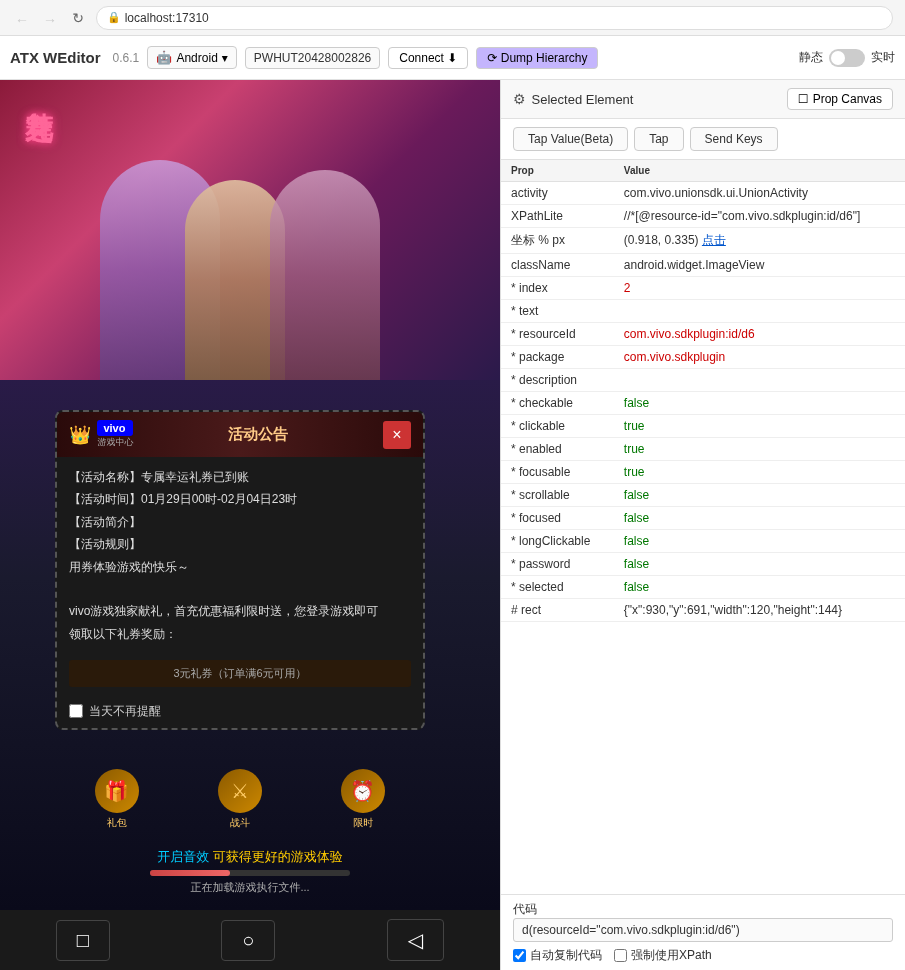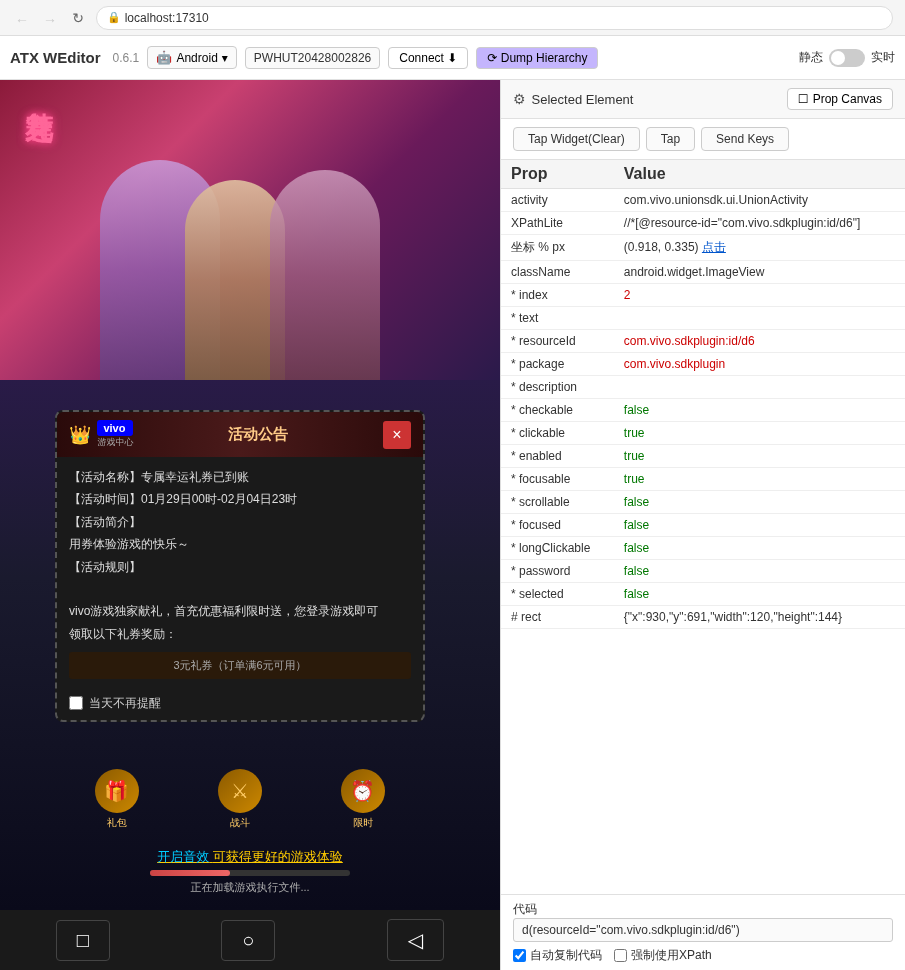--- a/index.html
+++ b/index.html
@@ -197,21 +197,21 @@
       padding: 10px 12px;
       color: #ddd;
       font-size: 12px;
       line-height: 1.7;
     }
     .popup-body .line { margin-bottom: 2px; }
     .popup-scroll-hint {
       background: #2a1a0a;
       border-radius: 3px;
       padding: 4px 8px;
-      margin-top: 8px;
+      margin-top: 16px;
       font-size: 11px;
       color: #aaa;
       text-align: center;
     }
     .popup-checkbox-area {
       padding: 6px 12px 8px;
       display: flex; align-items: center; gap: 6px;
       color: #ccc; font-size: 12px;
     }
     .popup-checkbox { width: 14px; height: 14px; }
@@ -236,21 +236,20 @@
     }
 
     
     .audio-banner {
       position: absolute;
       bottom: 40px; left: 0; right: 0;
       text-align: center;
       color: #ffcc00;
       font-size: 13px;
       padding: 4px;
-      text-decoration: underline;
     }
     .audio-banner .highlight { color: #00ccff; }
 
     
     .loading-area {
       position: absolute;
       bottom: 15px; left: 0; right: 0;
       text-align: center;
     }
     .loading-bar-outer {
@@ -330,21 +329,21 @@
     }
     .props-table table {
       width: 100%;
       border-collapse: collapse;
     }
     .props-table thead th {
       background: #f5f5f5;
       border-bottom: 1px solid #e0e0e0;
       padding: 5px 10px;
       text-align: left;
-      font-size: 16px;
+      font-size: 10px;
       font-weight: 600;
       color: #333;
       position: sticky; top: 0;
     }
     .props-table tbody tr {
       border-bottom: 1px solid #eee;
     }
     .props-table tbody td {
       padding: 4px 10px;
       font-size: 12px;
@@ -445,22 +444,22 @@
               <div class="vivo-subtitle">游戏中心</div>
             </div>
           </div>
           <div class="popup-title-text">活动公告</div>
           <button class="popup-close-btn">×</button>
         </div>
         <div class="popup-body">
           <div class="line">【活动名称】专属幸运礼券已到账</div>
           <div class="line">【活动时间】01月29日00时-02月04日23时</div>
           <div class="line">【活动简介】</div>
+          <div class="line">【活动规则】</div>
           <div class="line">用券体验游戏的快乐～</div>
-          <div class="line">【活动规则】</div>
           <div class="line">&nbsp;</div>
           <div class="line">vivo游戏独家献礼，首充优惠福利限时送，您登录游戏即可</div>
           <div class="line">领取以下礼券奖励：</div>
           <div class="popup-scroll-hint">3元礼券（订单满6元可用）</div>
         </div>
         <div class="popup-checkbox-area">
           <input type="checkbox" class="popup-checkbox" style="">
           <span>当天不再提醒</span>
         </div>
       </div>
@@ -509,21 +508,21 @@
         <span>Selected Element</span>
       </div>
       <button class="clear-canvas-btn">
         <span>☐</span>
         <span>Prop Canvas</span>
       </button>
     </div>
 
     <div class="action-buttons">
       <button class="action-btn">
-        <span>Tap Widget(Clear)</span>
+        <span>Tap Value(Beta)</span>
       </button>
       <button class="action-btn">
         <span>Tap</span>
       </button>
       <button class="action-btn">
         <span>Send Keys</span>
       </button>
     </div>
 
     <div class="props-table">

